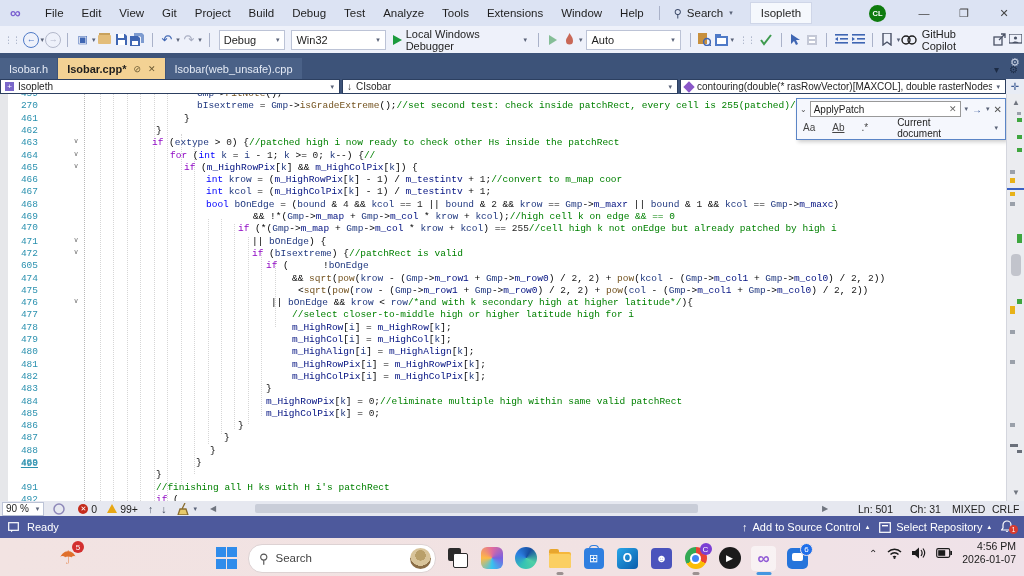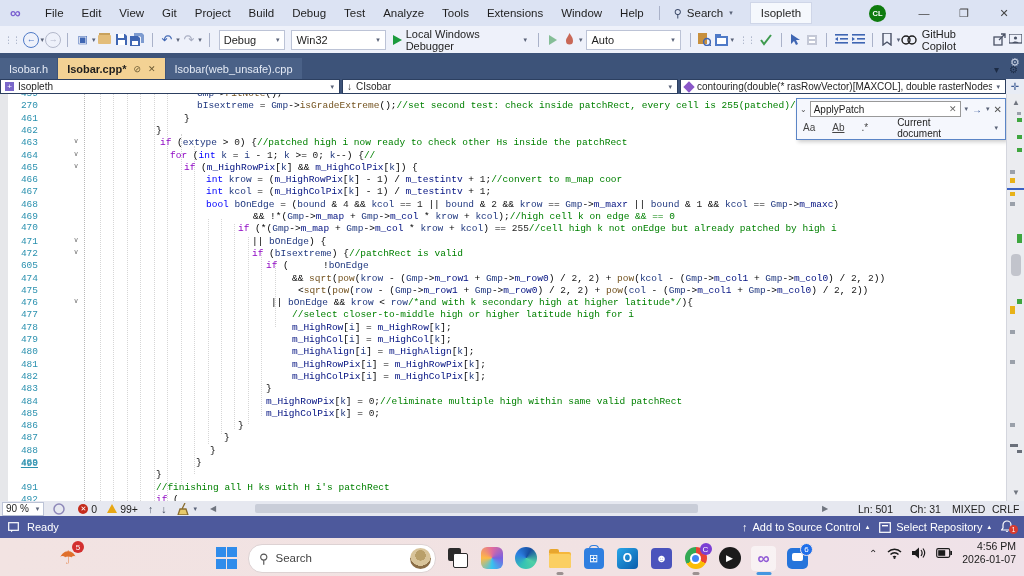--- a/index.html
+++ b/index.html
@@ -439,21 +439,21 @@
         <div class="linenum" style="top: 364px; text-decoration: underline;">490</div>
         <div class="linenum" style="top: 387.6px;">491</div>
         <div class="linenum" style="top: 399.9px;">492</div>
       </div>
     <div id="code">
         <div class="code-line" style="top: -6px; left: 197px;"><span class="tk-id">Gmp</span><span class="tk-op">-&gt;</span><span class="tk-fn">FitNote</span><span class="tk-op">();</span></div>
         <div class="code-line" style="top: 6.3px; left: 197px;"><span class="tk-id">bIsextreme</span><span class="tk-op"> = </span><span class="tk-id">Gmp</span><span class="tk-op">-&gt;</span><span class="tk-fn">isGradeExtreme</span><span class="tk-op">();</span><span class="tk-cmt">//set second test: check inside patchRect, every cell is 255(patched)/254/c</span></div>
         <div class="code-line" style="top: 18.6px; left: 184px;"><span class="tk-op">}</span></div>
         <div class="code-line" style="top: 30.9px; left: 156px;"><span class="tk-op">}</span></div>
         <div class="fold" style="top: 43.2px;">∨</div>
-        <div class="code-line" style="top: 43.2px; left: 160px;"><span class="tk-ctl">if</span><span class="tk-op"> (</span><span class="tk-id">extype</span><span class="tk-op"> &gt; </span><span class="tk-num">0</span><span class="tk-op">) {</span><span class="tk-cmt">//patched high i now ready to check other Hs inside the patchRect</span></div>
+        <div class="code-line" style="top: 43.2px; left: 152px;"><span class="tk-ctl">if</span><span class="tk-op"> (</span><span class="tk-id">extype</span><span class="tk-op"> &gt; </span><span class="tk-num">0</span><span class="tk-op">) {</span><span class="tk-cmt">//patched high i now ready to check other Hs inside the patchRect</span></div>
         <div class="fold" style="top: 55.5px;">∨</div>
         <div class="code-line" style="top: 55.5px; left: 170px;"><span class="tk-ctl">for</span><span class="tk-op"> (</span><span class="tk-kw">int</span><span class="tk-op"> </span><span class="tk-id">k</span><span class="tk-op"> = </span><span class="tk-id">i</span><span class="tk-op"> - </span><span class="tk-num">1</span><span class="tk-op">; </span><span class="tk-id">k</span><span class="tk-op"> &gt;= </span><span class="tk-num">0</span><span class="tk-op">; </span><span class="tk-id">k</span><span class="tk-op">--) {</span><span class="tk-cmt">//</span></div>
         <div class="fold" style="top: 67.8px;">∨</div>
         <div class="code-line" style="top: 67.8px; left: 184px;"><span class="tk-ctl">if</span><span class="tk-op"> (</span><span class="tk-mem">m_HighRowPix</span><span class="tk-op">[</span><span class="tk-id">k</span><span class="tk-op">] &amp;&amp; </span><span class="tk-mem">m_HighColPix</span><span class="tk-op">[</span><span class="tk-id">k</span><span class="tk-op">]) {</span></div>
         <div class="code-line" style="top: 80.1px; left: 206px;"><span class="tk-kw">int</span><span class="tk-op"> </span><span class="tk-id">krow</span><span class="tk-op"> = (</span><span class="tk-mem">m_HighRowPix</span><span class="tk-op">[</span><span class="tk-id">k</span><span class="tk-op">] - </span><span class="tk-num">1</span><span class="tk-op">) / </span><span class="tk-mem">m_testintv</span><span class="tk-op"> + </span><span class="tk-num">1</span><span class="tk-op">;</span><span class="tk-cmt">//convert to m_map coor</span></div>
         <div class="code-line" style="top: 92.4px; left: 206px;"><span class="tk-kw">int</span><span class="tk-op"> </span><span class="tk-id">kcol</span><span class="tk-op"> = (</span><span class="tk-mem">m_HighColPix</span><span class="tk-op">[</span><span class="tk-id">k</span><span class="tk-op">] - </span><span class="tk-num">1</span><span class="tk-op">) / </span><span class="tk-mem">m_testintv</span><span class="tk-op"> + </span><span class="tk-num">1</span><span class="tk-op">;</span></div>
         <div class="code-line" style="top: 104.7px; left: 206px;"><span class="tk-kw">bool</span><span class="tk-op"> </span><span class="tk-id">bOnEdge</span><span class="tk-op"> = (</span><span class="tk-id">bound</span><span class="tk-op"> &amp; </span><span class="tk-num">4</span><span class="tk-op"> &amp;&amp; </span><span class="tk-id">kcol</span><span class="tk-op"> == </span><span class="tk-num">1</span><span class="tk-op"> || </span><span class="tk-id">bound</span><span class="tk-op"> &amp; </span><span class="tk-num">2</span><span class="tk-op"> &amp;&amp; </span><span class="tk-id">krow</span><span class="tk-op"> == </span><span class="tk-id">Gmp</span><span class="tk-op">-&gt;</span><span class="tk-mem">m_maxr</span><span class="tk-op"> || </span><span class="tk-id">bound</span><span class="tk-op"> &amp; </span><span class="tk-num">1</span><span class="tk-op"> &amp;&amp; </span><span class="tk-id">kcol</span><span class="tk-op"> == </span><span class="tk-id">Gmp</span><span class="tk-op">-&gt;</span><span class="tk-mem">m_maxc</span><span class="tk-op">)</span></div>
         <div class="code-line" style="top: 117px; left: 253px;"><span class="tk-op">&amp;&amp; !*(</span><span class="tk-id">Gmp</span><span class="tk-op">-&gt;</span><span class="tk-mem">m_map</span><span class="tk-op"> + </span><span class="tk-id">Gmp</span><span class="tk-op">-&gt;</span><span class="tk-mem">m_col</span><span class="tk-op"> * </span><span class="tk-id">krow</span><span class="tk-op"> + </span><span class="tk-id">kcol</span><span class="tk-op">);</span><span class="tk-cmt">//high cell k on edge &amp;&amp; == 0</span></div>
         <div class="code-line" style="top: 129.3px; left: 238px;"><span class="tk-ctl">if</span><span class="tk-op"> (*(</span><span class="tk-id">Gmp</span><span class="tk-op">-&gt;</span><span class="tk-mem">m_map</span><span class="tk-op"> + </span><span class="tk-id">Gmp</span><span class="tk-op">-&gt;</span><span class="tk-mem">m_col</span><span class="tk-op"> * </span><span class="tk-id">krow</span><span class="tk-op"> + </span><span class="tk-id">kcol</span><span class="tk-op">) == </span><span class="tk-num">255</span><span class="tk-cmt">//cell high k not onEdge but already patched by high i</span></div>
         <div class="fold" style="top: 141.6px;">∨</div>

